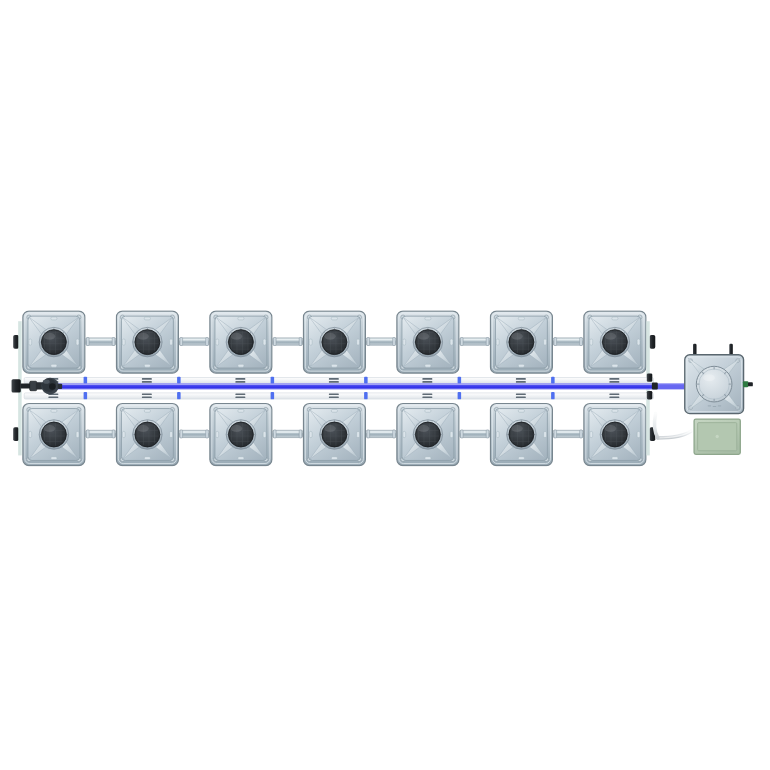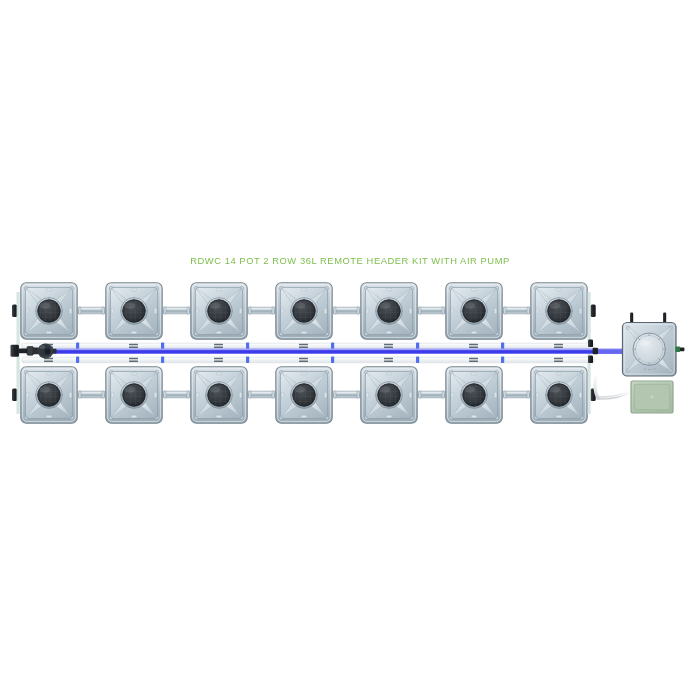--- a/index.html
+++ b/index.html
@@ -39,21 +39,20 @@
     position: absolute;
     left: 0;
     top: 0;
   }
 </style>
 </head>
 <body style="background: rgb(255, 255, 255);">
 
 <div id="stage" style="background: rgb(255, 255, 255);">
 
-  <div id="title" style="color: rgb(125, 191, 74);">RDWC 14 POT 2 ROW 36L REMOTE HEADER KIT WITH AIR PUMP</div>
 
   <svg id="diagram" width="700" height="700" viewBox="0 0 700 700" xmlns="http://www.w3.org/2000/svg">
 
     <defs>
 
       <linearGradient id="gPotFrame" x1="0" y1="0" x2="0" y2="1">
         <stop offset="0%" stop-color="#e2e9ee"></stop>
         <stop offset="18%" stop-color="#c9d4db"></stop>
         <stop offset="55%" stop-color="#b2c0ca"></stop>
         <stop offset="100%" stop-color="#9aabb6"></stop>

